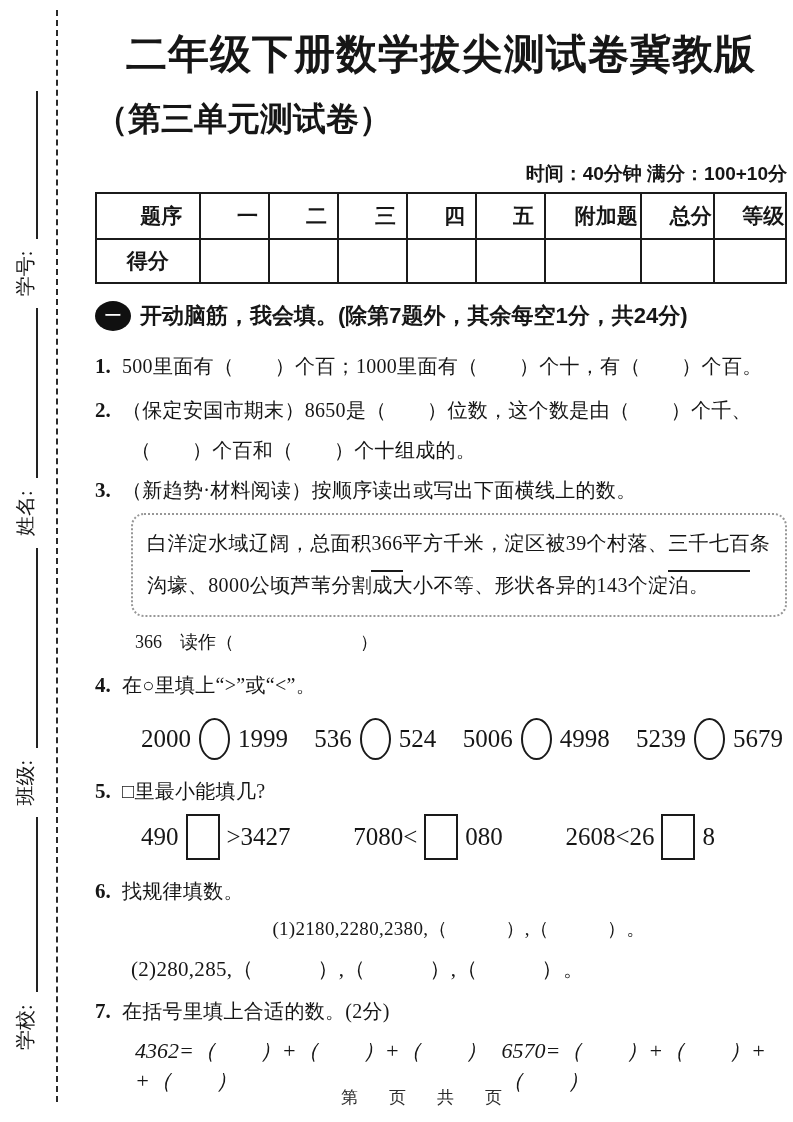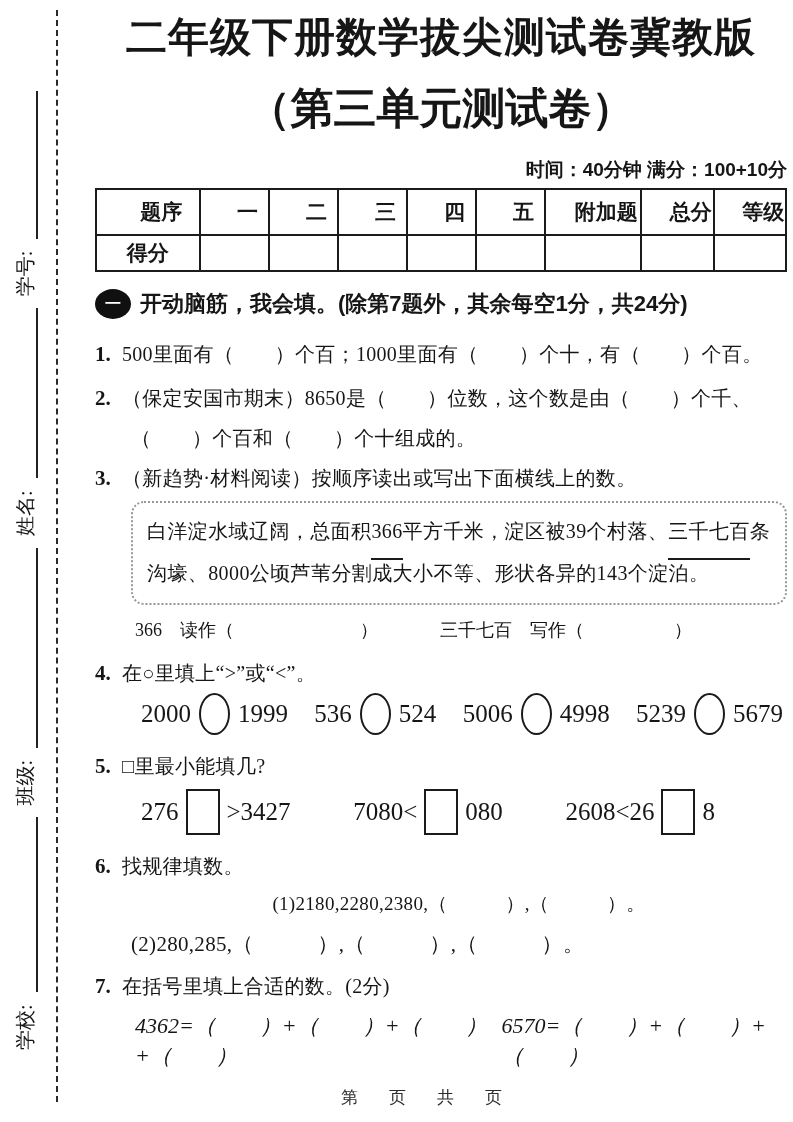--- a/index.html
+++ b/index.html
@@ -32,45 +32,45 @@
   .wl-name   { width: 170px; }
   .wl-id     { width: 148px; }
   .dashed-line {
     position: absolute;
     left: 56px; top: 10px;
     height: 1092px; width: 0;
     border-left: 2.5px dashed #2a2a2a;
   }
 
   
-  .main { position: absolute; left: 95px; top: 10px; width: 692px; }
+  .main { position: absolute; left: 95px; top: 27px; width: 692px; }
 
   .title {
     font-family: "Liberation Sans", sans-serif;
     font-weight: bold; font-size: 41px;
     text-align: center; letter-spacing: 1px;
   }
   .subtitle {
     font-family: "Liberation Sans", sans-serif;
-    font-weight: bold; font-size: 43px;
-    text-align: center; margin-top: 15px;
+    font-weight: bold; font-size: 33px;
+    margin-top: 15px;
   }
   .meta {
     font-family: "Liberation Sans", sans-serif;
     font-weight: 600; font-size: 19px;
     text-align: right; margin-top: 19px;
   }
 
   table.score-table { width: 100%; border-collapse: collapse; margin-top: 5px; }
   .score-table th, .score-table td {
     border: 2px solid #1b1b1b; text-align: center;
     font-size: 21px; font-weight: 600;
   }
   .score-table tr.hdr th { height: 46px; padding-left: 27px; }
-  .score-table tr.scr th, .score-table tr.scr td { height: 36px; }
+  .score-table tr.scr th, .score-table tr.scr td { height: 44px; }
 
   .section-head {
     margin-top: 17px;
     display: flex; align-items: center; gap: 9px;
     font-family: "Liberation Sans", sans-serif;
     font-weight: bold; font-size: 22px;
   }
   .badge {
     flex: 0 0 auto;
     width: 36px; height: 30px; border-radius: 50%;
@@ -98,21 +98,21 @@
   }
   .u { border-bottom: 2.5px solid #1a1a1a; padding-bottom: 16px; }
 
   .read-row {
     margin: 13px 0 0 40px;
     display: flex; gap: 62px;
     font-size: 18px;
   }
 
   .cmp-row {
-    margin: 5px 0 0 46px;
+    margin: 18px 0 0 46px;
     display: flex; justify-content: space-between; align-items: center;
     padding-right: 4px;
     font-size: 25px;
   }
   .cmp-pair { display: flex; align-items: center; }
   .cmp-circle {
     width: 31px; height: 42px;
     border: 2.5px solid #1a1a1a; border-radius: 50%;
     margin: 0 8px; flex: 0 0 auto;
   }
@@ -223,21 +223,20 @@
 
   <div class="q mt10">
     <span class="q-num">3.</span>
     <span class="q-text">（新趋势·材料阅读）按顺序读出或写出下面横线上的数。</span>
   </div>
   <div class="reading-box">
     <span>白洋淀水域辽阔，总面积</span><span class="u">366</span><span>平方千米，淀区被39个村落、</span><span class="u">三千七</span><span class="u">百</span><span>条沟壕、8000公顷芦苇分割成大小不等、形状各异的143个淀泊。</span>
   </div>
   <div class="read-row">
     <span>366　读作（　　　　　　　）</span>
-    <span>三千七百　写作（　　　　　）</span>
   </div>
 
   <div class="q mt16">
     <span class="q-num">4.</span>
     <span class="q-text">在○里填上“&gt;”或“&lt;”。</span>
   </div>
   <div class="cmp-row">
     <span class="cmp-pair">
       <span>2000</span>
       <span class="cmp-circle"></span>
@@ -259,21 +258,21 @@
       <span>5679</span>
     </span>
   </div>
 
   <div class="q mt16">
     <span class="q-num">5.</span>
     <span class="q-text">□里最小能填几?</span>
   </div>
   <div class="minbox-row">
     <span class="minbox-item">
-      <span>276</span>
+      <span>490</span>
       <span class="min-box"></span>
       <span>&gt;3427</span>
     </span>
     <span class="minbox-item">
       <span>7080&lt;</span>
       <span class="min-box"></span>
       <span>080</span>
     </span>
     <span class="minbox-item">
       <span>2608&lt;26</span>

